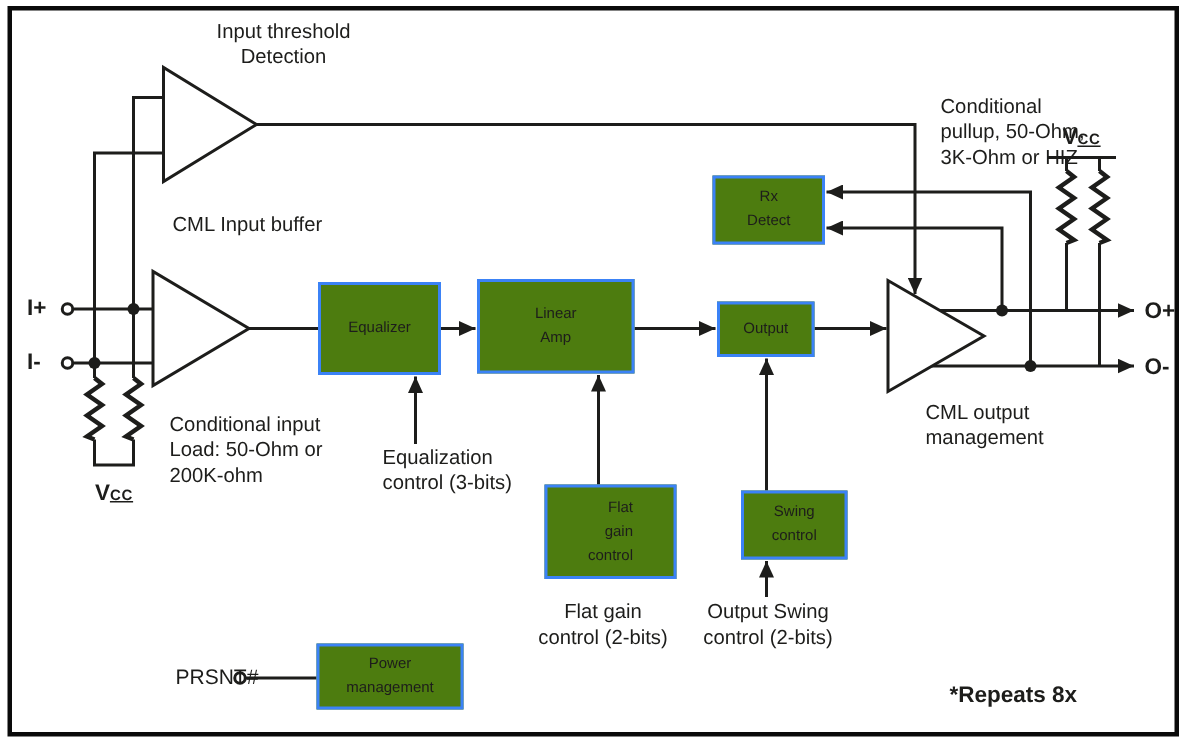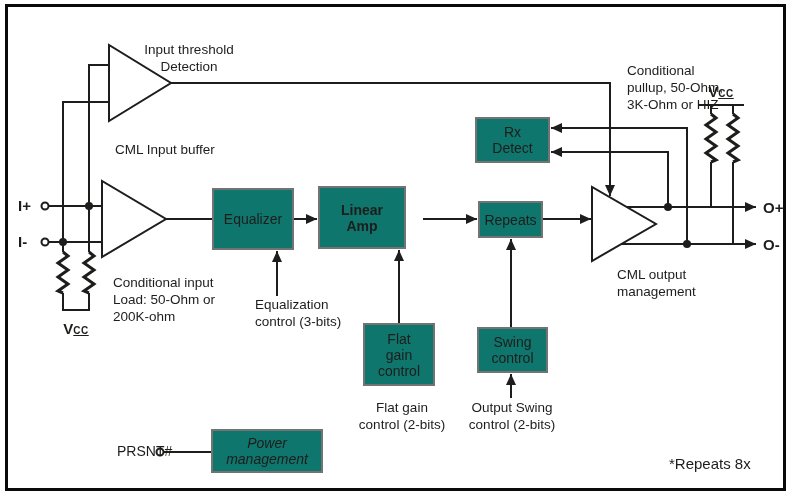--- a/index.html
+++ b/index.html
@@ -1,30 +1,30 @@
 <!DOCTYPE html>
 <html><head>
 <meta charset="utf-8">
 <style>
   html,body{margin:0;padding:0;background:#fff;}
   .stage{position:relative;width:800px;height:499px;background:#fff;overflow:hidden;
          font-family:"Liberation Sans",sans-serif;color:#1d1d1b;}
   .frame{position:absolute;left:5px;top:4px;width:781px;height:487px;border:3px solid #0a0a0a;box-sizing:border-box;}
   .wires{position:absolute;left:0;top:0;}
-  .box{position:absolute;box-sizing:border-box;background:#0f766e;border:2px solid #737373;
+  .box{position:absolute;box-sizing:border-box;background:#4d7c0f;border:2px solid #3b82f6;
        display:flex;align-items:center;justify-content:center;text-align:center;
-       font-size:14px;line-height:16px;white-space:pre-line;}
+       font-size:10px;line-height:16px;white-space:pre-line;}
   .lbl{position:absolute;font-size:13.5px;line-height:17px;white-space:pre-line;}
   .center{text-align:center;}
   .port{position:absolute;font-weight:bold;font-size:15px;line-height:15px;}
   .plain{position:absolute;font-size:14px;line-height:15px;margin-left:32px;}
   .vcc{position:absolute;font-weight:bold;display:flex;align-items:baseline;justify-content:center;}
   .vcc .v{font-size:15px;}
   .vcc .sub{font-size:10px;letter-spacing:.5px;text-decoration:underline;}
-  .note{position:absolute;font-weight:normal;font-size:15px;line-height:16px;margin-left:36px;}
+  .note{position:absolute;font-weight:bold;font-size:15px;line-height:16px;}
 </style>
 </head>
 <body>
 
 <div class="stage">
   <div class="frame"></div>
 
   <svg class="wires" width="800" height="499" viewBox="0 0 800 499">
     <defs>
       <marker id="ah" markerUnits="userSpaceOnUse" markerWidth="12" markerHeight="10" refX="11" refY="5" orient="auto">
@@ -94,34 +94,34 @@
     </g>
 
     <g fill="#ffffff" stroke="#1d1d1b" stroke-width="2">
       <circle cx="45" cy="206" r="3.5"></circle>
       <circle cx="45" cy="242" r="3.5"></circle>
       <circle cx="160" cy="452" r="3.5"></circle>
     </g>
   </svg>
 
   <div class="box" style="left:212px;top:188px;width:82px;height:62px;">Equalizer</div>
-  <div class="box" style="left:318px;top:186px;width:88px;height:63px;font-weight:bold;">Linear
+  <div class="box" style="left:318px;top:186px;width:105px;height:63px;">Linear
 Amp</div>
-  <div class="box" style="left:478px;top:201px;width:65px;height:37px;">Repeats</div>
+  <div class="box" style="left:478px;top:201px;width:65px;height:37px;">Output</div>
   <div class="box" style="left:475px;top:117px;width:75px;height:46px;">Rx
 Detect</div>
-  <div class="box" style="left:363px;top:323px;width:72px;height:63px;">Flat
+  <div class="box" style="left:363px;top:323px;width:88px;height:63px;text-align:right;">Flat
 gain
 control</div>
-  <div class="box" style="left:477px;top:327px;width:71px;height:46px;">Swing
+  <div class="box" style="left:494px;top:327px;width:71px;height:46px;">Swing
 control</div>
-  <div class="box" style="left:211px;top:429px;width:112px;height:44px;font-style:italic;">Power
+  <div class="box" style="left:211px;top:429px;width:98px;height:44px;">Power
 management</div>
 
-  <div class="lbl center" style="left:119px;top:41px;width:140px;text-align:center;">Input threshold
+  <div class="lbl center" style="left:119px;top:12px;width:140px;text-align:center;">Input threshold
 Detection</div>
   <div class="lbl" style="left:115px;top:141px;">CML Input buffer</div>
   <div class="lbl" style="left:113px;top:274px;">Conditional input
 Load: 50-Ohm or
 200K-ohm</div>
   <div class="lbl" style="left:255px;top:296px;">Equalization
 control (3-bits)</div>
   <div class="lbl center" style="left:342px;top:399px;width:120px;">Flat gain
 control (2-bits)</div>
   <div class="lbl center" style="left:452px;top:399px;width:120px;">Output Swing

